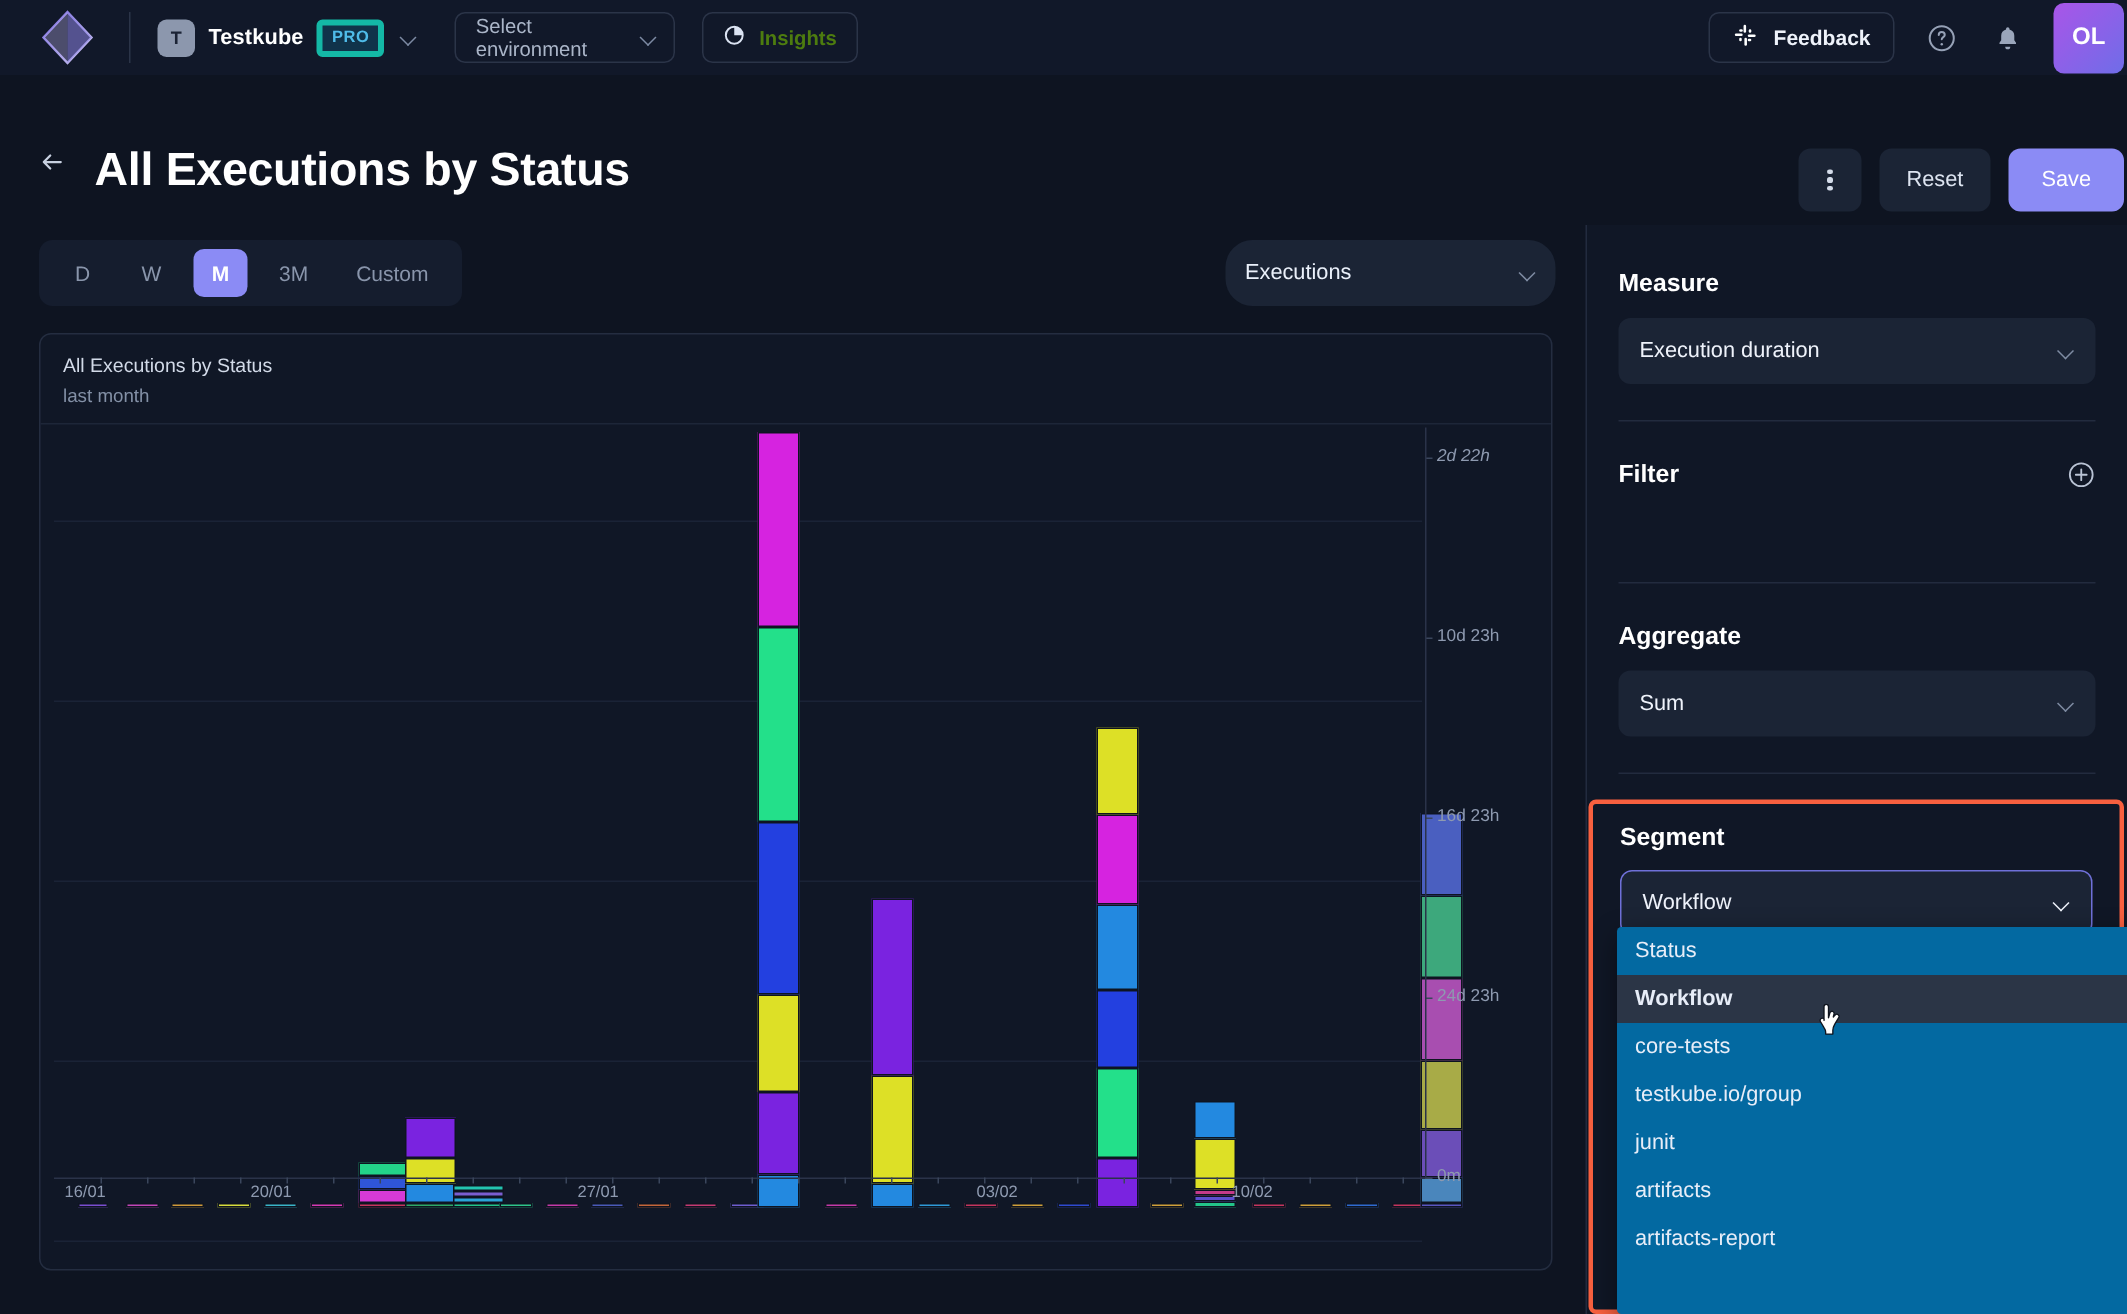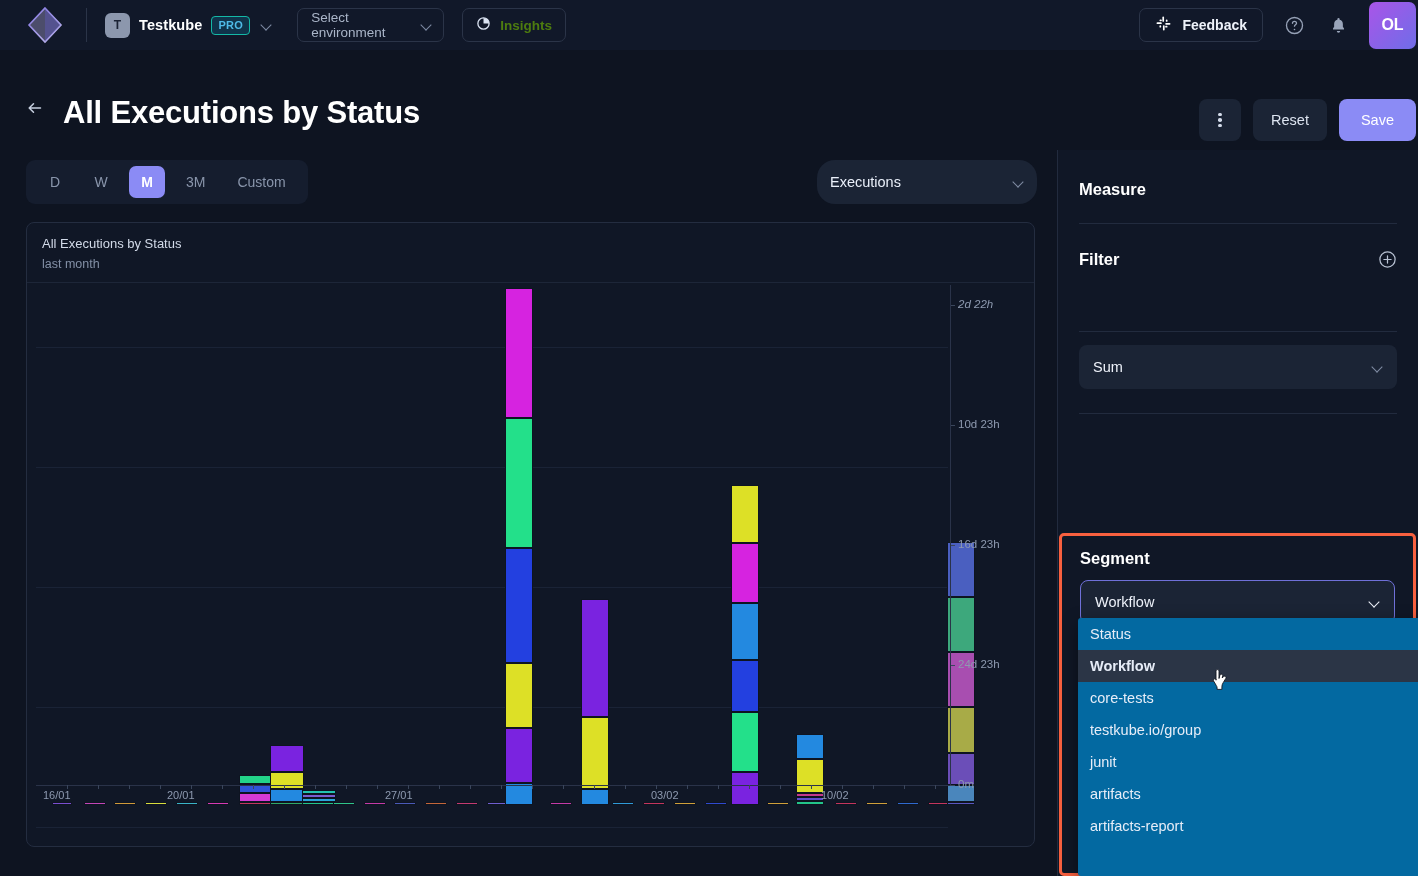--- a/index.html
+++ b/index.html
@@ -23,21 +23,21 @@
   .org { display: flex; align-items: center; gap: 9px; margin-left: 18px; }
   .org-avatar {
     width: 25px; height: 25px; border-radius: 6px;
     background: #8c97ad; color: #1b2335;
     font-size: 12px; font-weight: 700;
     display: flex; align-items: center; justify-content: center;
   }
   .org-name { font-size: 14.5px; font-weight: 700; color: #fff; letter-spacing: .1px; }
   .pro-badge {
     font-size: 11px; font-weight: 700; color: #4fbbe8;
-    border: 1px solid #14b8a6; background: #10334a;
+    border: 4px solid #14b8a6; background: #10334a;
     border-radius: 4px; padding: 2px 6px 3px; letter-spacing: .3px;
   }
   .chev { display: inline-block; width: 9px; height: 9px; position: relative; }
   .chev::after {
     content: ""; position: absolute; left: 0; top: 0;
     width: 7px; height: 7px;
     border-right: 1.6px solid currentColor; border-bottom: 1.6px solid currentColor;
     transform: rotate(45deg);
   }
   .caret-sm { color: #7d8aa3; margin-left: 3px; }
@@ -482,33 +482,38 @@
           <div class="xtick" style="left: 815px; top: 502px;"></div>
           <div class="xtick" style="left: 846px; top: 502px;"></div>
           <div class="xtick" style="left: 877px; top: 502px;"></div>
           <div class="xtick" style="left: 908px; top: 502px;"></div>
         </div>
     </div>
   </div>
 
   <div class="side-panel">
     <div class="sec-title">Measure</div>
+    <div class="field">
+      <span>Execution duration</span>
+      <span class="chev"></span>
+    </div>
     <div class="hr"></div>
 
     <div class="filter-row" style="margin-top:26px">
       <div class="sec-title">Filter</div>
       <span class="plus-icon">
         <svg width="19" height="19" viewBox="0 0 20 20" fill="none" stroke="#b9c3d4" stroke-width="1.3">
           <circle cx="10" cy="10" r="8"></circle>
             <path d="M10 6.2v7.6M6.2 10h7.6" stroke-linecap="round"></path>
         </svg>
       </span>
     </div>
     <div class="hr" style="margin-top:62px"></div>
 
+    <div class="sec-title" style="margin-top:26px">Aggregate</div>
     <div class="field">
       <span>Sum</span>
       <span class="chev"></span>
     </div>
     <div class="hr"></div>
   </div>
 
   <div class="segment-box">
     <div class="sec-title">Segment</div>
     <div class="segment-field">

